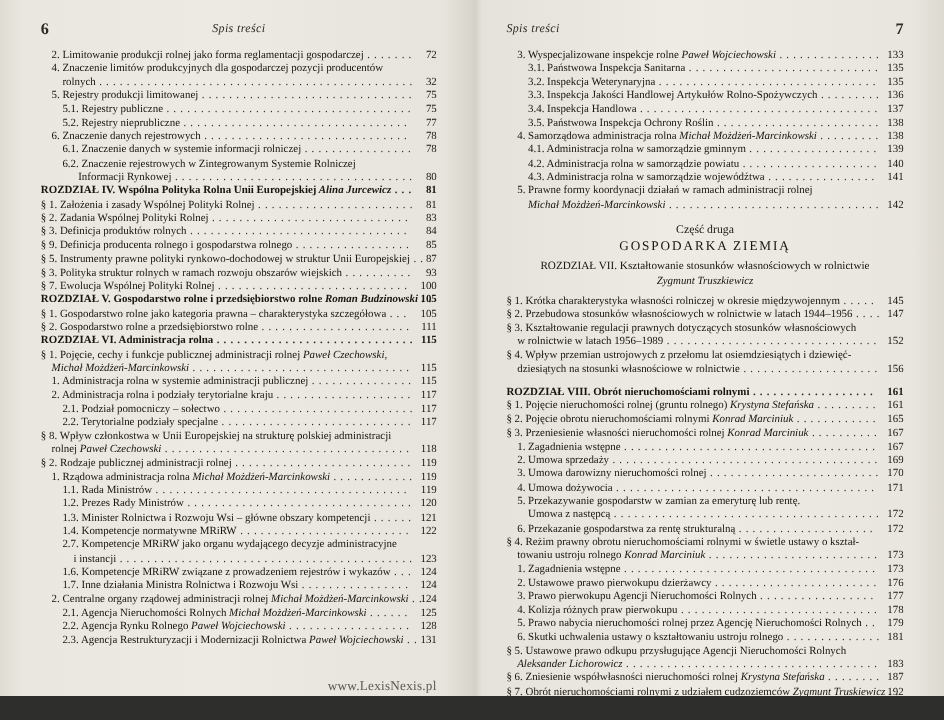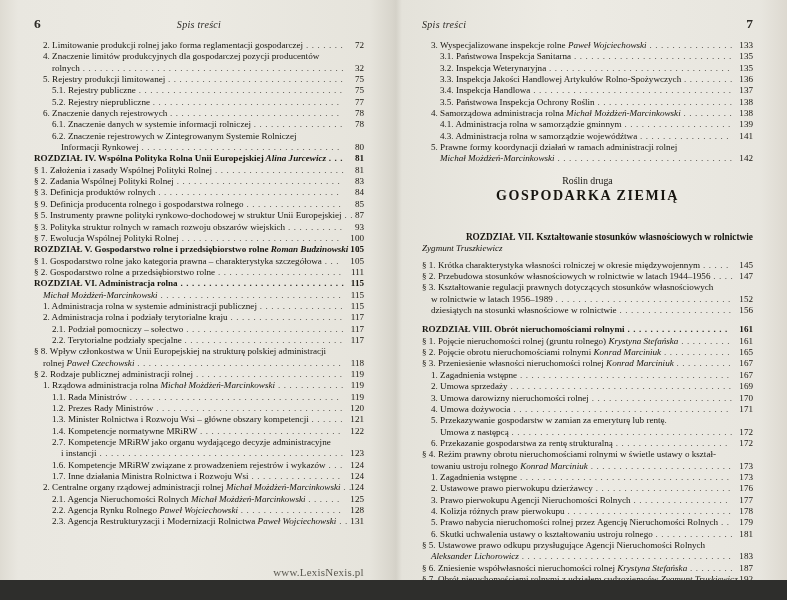--- a/index.html
+++ b/index.html
@@ -114,53 +114,53 @@
     right: 0;
     top: 0;
     font-size: 9.1px;
   }
   .entry .ital { font-style: italic; }
   .entry.bold { font-weight: bold; }
 
   .i0 { padding-left: 0; }
   .i1 { padding-left: 9px; }
   .i2 { padding-left: 18px; }
-  .i3 { padding-left: 27px; }
+  .i3 { padding-left: 27px; text-align: right; }
 
   .gap { height: 6px; }
   .gap-s { height: 3px; }
 
   .part-title {
     text-align: center;
     margin-top: 10px;
   }
   .part-title .l1 {
     font-size: 9.8px;
     color: #17150f;
     margin-bottom: 2px;
   }
   .part-title .l2 {
-    font-size: 14px;
-    font-weight: bold;
+    font-size: 11px;
+    font-weight: normal;
     letter-spacing: 1.6px;
     color: #17150f;
   }
   .center-line {
+    text-align: center;
     font-style: italic;
     font-size: 9.1px;
     line-height: 11.35px;
     color: #17150f;
   }
   .chaphead {
-    text-align: right;
-    font-weight: bold;
+    text-align: center;
+    font-weight: normal;
     font-size: 9.3px;
     line-height: 11.6px;
     color: #17150f;
-    margin-top: 22px;
   }
 </style>
 </head>
 <body>
 
 <div class="page">
   <div class="sheet">
 
     <div class="col col-left">
       <div class="hdr">
@@ -183,20 +183,21 @@
           <div class="entry i0"><span class="txt">§ 2. Zadania Wspólnej Polityki Rolnej</span><span class="dots"> . . . . . . . . . . . . . . . . . . . . . . . . . . . . .</span><span class="pg">83</span></div>
           <div class="entry i0"><span class="txt">§ 3. Definicja produktów rolnych</span><span class="dots"> . . . . . . . . . . . . . . . . . . . . . . . . . . . . . . . .</span><span class="pg">84</span></div>
           <div class="entry i0"><span class="txt">§ 9. Definicja producenta rolnego i gospodarstwa rolnego</span><span class="dots"> . . . . . . . . . . . . . . . . .</span><span class="pg">85</span></div>
           <div class="entry i0"><span class="txt">§ 5. Instrumenty prawne polityki rynkowo-dochodowej w struktur Unii Europejskiej</span><span class="dots"> . .</span><span class="pg">87</span></div>
           <div class="entry i0"><span class="txt">§ 3. Polityka struktur rolnych w ramach rozwoju obszarów wiejskich</span><span class="dots"> . . . . . . . . . .</span><span class="pg">93</span></div>
           <div class="entry i0"><span class="txt">§ 7. Ewolucja Wspólnej Polityki Rolnej</span><span class="dots"> . . . . . . . . . . . . . . . . . . . . . . . . . . . .</span><span class="pg">100</span></div>
           <div class="entry i0 bold"><span class="txt">ROZDZIAŁ V. Gospodarstwo rolne i przedsiębiorstwo rolne</span><span class="ital"> Roman Budzinowski</span><span class="dots"> . .</span><span class="pg">105</span></div>
           <div class="entry i0"><span class="txt">§ 1. Gospodarstwo rolne jako kategoria prawna – charakterystyka szczegółowa</span><span class="dots"> . . .</span><span class="pg">105</span></div>
           <div class="entry i0"><span class="txt">§ 2. Gospodarstwo rolne a przedsiębiorstwo rolne</span><span class="dots"> . . . . . . . . . . . . . . . . . . . . . .</span><span class="pg">111</span></div>
           <div class="entry i0 bold"><span class="txt">ROZDZIAŁ VI. Administracja rolna</span><span class="dots"> . . . . . . . . . . . . . . . . . . . . . . . . . . . . .</span><span class="pg">115</span></div>
+          <div class="entry i0"><span class="txt">§ 1. Pojęcie, cechy i funkcje publicznej administracji rolnej</span><span class="ital"> Paweł Czechowski,</span></div>
           <div class="entry i1"><span class="txt ital">Michał Możdżeń-Marcinkowski</span><span class="dots"> . . . . . . . . . . . . . . . . . . . . . . . . . . . . . . . .</span><span class="pg">115</span></div>
           <div class="entry i1"><span class="txt">1. Administracja rolna w systemie administracji publicznej</span><span class="dots"> . . . . . . . . . . . . . . .</span><span class="pg">115</span></div>
           <div class="entry i1"><span class="txt">2. Administracja rolna i podziały terytorialne kraju</span><span class="dots"> . . . . . . . . . . . . . . . . . . . .</span><span class="pg">117</span></div>
           <div class="entry i2"><span class="txt">2.1. Podział pomocniczy – sołectwo</span><span class="dots"> . . . . . . . . . . . . . . . . . . . . . . . . . . . .</span><span class="pg">117</span></div>
           <div class="entry i2"><span class="txt">2.2. Terytorialne podziały specjalne</span><span class="dots"> . . . . . . . . . . . . . . . . . . . . . . . . . . . .</span><span class="pg">117</span></div>
           <div class="entry i0"><span class="txt">§ 8. Wpływ członkostwa w Unii Europejskiej na strukturę polskiej administracji</span></div>
           <div class="entry i1"><span class="txt">rolnej</span><span class="ital"> Paweł Czechowski</span><span class="dots"> . . . . . . . . . . . . . . . . . . . . . . . . . . . . . . . . . . . .</span><span class="pg">118</span></div>
           <div class="entry i0"><span class="txt">§ 2. Rodzaje publicznej administracji rolnej</span><span class="dots"> . . . . . . . . . . . . . . . . . . . . . . . . . .</span><span class="pg">119</span></div>
           <div class="entry i1"><span class="txt">1. Rządowa administracja rolna</span><span class="ital"> Michał Możdżeń-Marcinkowski</span><span class="dots"> . . . . . . . . . . . .</span><span class="pg">119</span></div>
           <div class="entry i2"><span class="txt">1.1. Rada Ministrów</span><span class="dots"> . . . . . . . . . . . . . . . . . . . . . . . . . . . . . . . . . . . . .</span><span class="pg">119</span></div>
@@ -221,39 +222,41 @@
       </div>
       <div class="toc" id="right-toc-top">
           <div class="entry i1"><span class="txt">3. Wyspecjalizowane inspekcje rolne</span><span class="ital"> Paweł Wojciechowski</span><span class="dots"> . . . . . . . . . . . . . . .</span><span class="pg">133</span></div>
           <div class="entry i2"><span class="txt">3.1. Państwowa Inspekcja Sanitarna</span><span class="dots"> . . . . . . . . . . . . . . . . . . . . . . . . . . . .</span><span class="pg">135</span></div>
           <div class="entry i2"><span class="txt">3.2. Inspekcja Weterynaryjna</span><span class="dots"> . . . . . . . . . . . . . . . . . . . . . . . . . . . . . . . .</span><span class="pg">135</span></div>
           <div class="entry i2"><span class="txt">3.3. Inspekcja Jakości Handlowej Artykułów Rolno-Spożywczych</span><span class="dots"> . . . . . . . . .</span><span class="pg">136</span></div>
           <div class="entry i2"><span class="txt">3.4. Inspekcja Handlowa</span><span class="dots"> . . . . . . . . . . . . . . . . . . . . . . . . . . . . . . . . . . .</span><span class="pg">137</span></div>
           <div class="entry i2"><span class="txt">3.5. Państwowa Inspekcja Ochrony Roślin</span><span class="dots"> . . . . . . . . . . . . . . . . . . . . . . . .</span><span class="pg">138</span></div>
           <div class="entry i1"><span class="txt">4. Samorządowa administracja rolna</span><span class="ital"> Michał Możdżeń-Marcinkowski</span><span class="dots"> . . . . . . . . .</span><span class="pg">138</span></div>
           <div class="entry i2"><span class="txt">4.1. Administracja rolna w samorządzie gminnym</span><span class="dots"> . . . . . . . . . . . . . . . . . . .</span><span class="pg">139</span></div>
+          <div class="entry i2"><span class="txt">4.2. Administracja rolna w samorządzie powiatu</span><span class="dots"> . . . . . . . . . . . . . . . . . . . .</span><span class="pg">140</span></div>
           <div class="entry i2"><span class="txt">4.3. Administracja rolna w samorządzie wojewódźtwa</span><span class="dots"> . . . . . . . . . . . . . . . .</span><span class="pg">141</span></div>
           <div class="entry i1"><span class="txt">5. Prawne formy koordynacji działań w ramach administracji rolnej</span></div>
           <div class="entry i2"><span class="txt ital">Michał Możdżeń-Marcinkowski</span><span class="dots"> . . . . . . . . . . . . . . . . . . . . . . . . . . . . . . .</span><span class="pg">142</span></div>
         </div>
 
       <div class="part-title">
-        <div class="l1">Roślin druga</div>
+        <div class="l1">Część druga</div>
         <div class="l2">GOSPODARKA ZIEMIĄ</div>
       </div>
 
       <div class="gap"></div>
       <div class="chaphead">ROZDZIAŁ VII. Kształtowanie stosunków własnościowych w rolnictwie</div>
       <div class="center-line">Zygmunt Truszkiewicz</div>
       <div class="gap-s"></div>
       <div class="toc" id="right-toc-mid">
           <div class="entry i0"><span class="txt">§ 1. Krótka charakterystyka własności rolniczej w okresie międzywojennym</span><span class="dots"> . . . . .</span><span class="pg">145</span></div>
           <div class="entry i0"><span class="txt">§ 2. Przebudowa stosunków własnościowych w rolnictwie w latach 1944–1956</span><span class="dots"> . . . .</span><span class="pg">147</span></div>
           <div class="entry i0"><span class="txt">§ 3. Kształtowanie regulacji prawnych dotyczących stosunków własnościowych</span></div>
           <div class="entry i1"><span class="txt">w rolnictwie w latach 1956–1989</span><span class="dots"> . . . . . . . . . . . . . . . . . . . . . . . . . . . . . . .</span><span class="pg">152</span></div>
+          <div class="entry i0"><span class="txt">§ 4. Wpływ przemian ustrojowych z przełomu lat osiemdziesiątych i dziewięć-</span></div>
           <div class="entry i1"><span class="txt">dziesiątych na stosunki własnościowe w rolnictwie</span><span class="dots"> . . . . . . . . . . . . . . . . . . . .</span><span class="pg">156</span></div>
         </div>
       <div class="gap"></div>
       <div class="toc" id="right-toc-bottom">
           <div class="entry i0 bold"><span class="txt">ROZDZIAŁ VIII. Obrót nieruchomościami rolnymi</span><span class="dots"> . . . . . . . . . . . . . . . . . .</span><span class="pg">161</span></div>
           <div class="entry i0"><span class="txt">§ 1. Pojęcie nieruchomości rolnej (gruntu rolnego)</span><span class="ital"> Krystyna Stefańska</span><span class="dots"> . . . . . . . . .</span><span class="pg">161</span></div>
           <div class="entry i0"><span class="txt">§ 2. Pojęcie obrotu nieruchomościami rolnymi</span><span class="ital"> Konrad Marciniuk</span><span class="dots"> . . . . . . . . . . . .</span><span class="pg">165</span></div>
           <div class="entry i0"><span class="txt">§ 3. Przeniesienie własności nieruchomości rolnej</span><span class="ital"> Konrad Marciniuk</span><span class="dots"> . . . . . . . . . .</span><span class="pg">167</span></div>
           <div class="entry i1"><span class="txt">1. Zagadnienia wstępne</span><span class="dots"> . . . . . . . . . . . . . . . . . . . . . . . . . . . . . . . . . . . . .</span><span class="pg">167</span></div>
           <div class="entry i1"><span class="txt">2. Umowa sprzedaży</span><span class="dots"> . . . . . . . . . . . . . . . . . . . . . . . . . . . . . . . . . . . . . . .</span><span class="pg">169</span></div>

